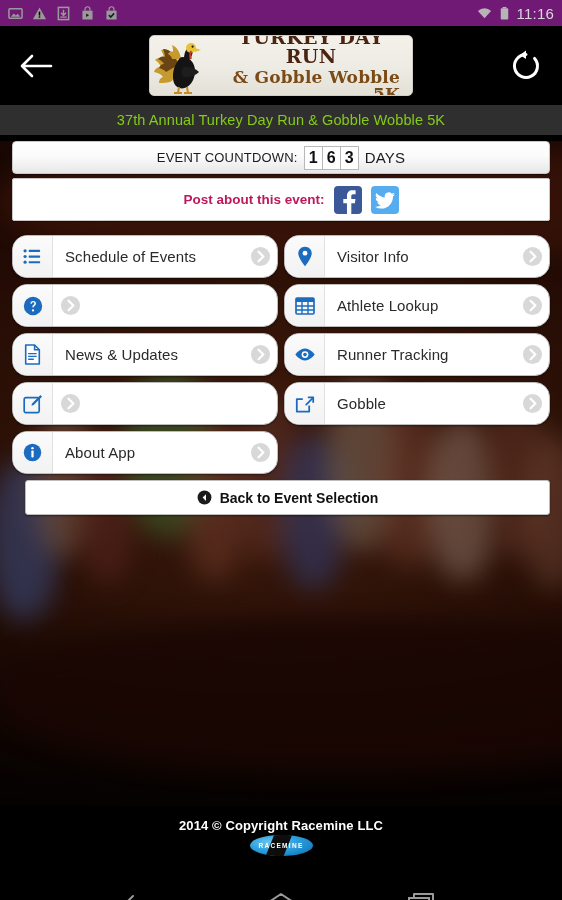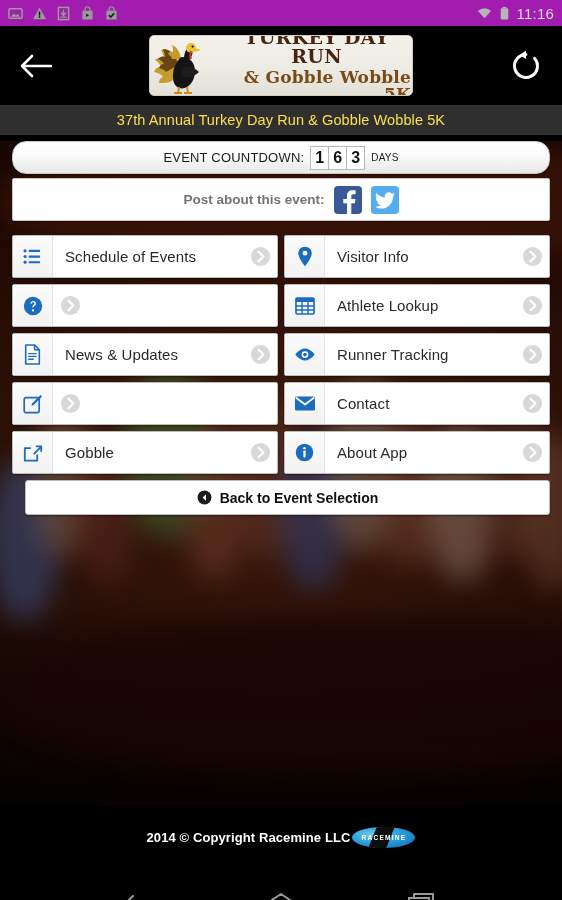--- a/index.html
+++ b/index.html
@@ -13,21 +13,21 @@
     position: relative;
     width: 562px; height: 900px;
     background: #000;
     overflow: hidden;
   }
 
   
   .statusbar {
     position: relative;
     height: 26px;
-    background: #a21caf;
+    background: #701a75;
     display: flex; align-items: center;
     padding: 0 8px;
   }
   .sb-left { display: flex; align-items: center; gap: 9px; }
   .sb-right { margin-left: auto; display: flex; align-items: center; gap: 5px; }
   .sb-icon { width: 15px; height: 15px; display: block; }
   .sb-time {
     color: #d8d8d8; font-size: 15px; letter-spacing: .2px;
     font-family: "Liberation Sans", sans-serif;
   }
@@ -49,37 +49,37 @@
   .logo-banner {
     width: 264px; height: 61px;
     background: linear-gradient(180deg,#f4f1ea 0%,#ecebe4 55%,#e3e0d6 100%);
     border-radius: 5px;
     border: 1px solid #cfccc2;
     display: flex; align-items: center;
     overflow: hidden;
     box-shadow: 0 1px 2px rgba(0,0,0,.5);
   }
   .logo-turkey { width: 62px; height: 58px; flex: 0 0 62px; margin-left: 4px; }
-  .logo-text { flex: 1; padding-right: 1px; line-height: 1; }
+  .logo-text { flex: 1; padding-right: 12px; line-height: 1; }
   .logo-l1 {
     font-family: "DejaVu Serif", serif;
     font-weight: bold; font-size: 19px; color: #4a2410;
     letter-spacing: .3px; text-align: center; padding-left: 6px;
   }
   .logo-l2 {
     font-family: "DejaVu Serif", serif;
     font-weight: bold; font-size: 17px; color: #7a4b16;
     letter-spacing: .2px; text-align: right; margin-top: 3px;
   }
 
   
   .titlebar {
     height: 30px; background: #2f2f2f;
     display: flex; align-items: center; justify-content: center;
-    color: #fde047; font-size: 14.5px; letter-spacing: .1px;
+    color: #84cc16; font-size: 14.5px; letter-spacing: .1px;
   }
 
   
   .content {
     position: relative;
     height: 665px;
     background:
       linear-gradient(180deg, rgba(20,4,2,.15) 0%, rgba(10,2,1,.55) 70%, rgba(0,0,0,.9) 100%),
       radial-gradient(ellipse 120% 70% at 50% 58%, #6b2f16 0%, #4a1e0c 38%, #2a0e05 68%, #120503 100%),
       #1a0703;
@@ -92,67 +92,67 @@
   .photo-blur i {
     position: absolute; display: block; border-radius: 45%;
     filter: blur(13px); opacity: .55;
   }
   .panel-wrap { position: relative; padding: 0 12px; }
 
   
   .countdown {
     margin-top: 6px; height: 33px;
     background: linear-gradient(180deg,#ffffff 0%,#fbfbfb 45%,#e7e7e7 100%);
-    border: 1px solid #c8c8c8; border-radius: 14px;
+    border: 1px solid #c8c8c8; border-radius: 4px;
     display: flex; align-items: center; justify-content: center;
     box-shadow: 0 1px 1px rgba(0,0,0,.35);
   }
   .cd-label { font-size: 13px; color: #1b1b1b; letter-spacing: .2px; }
   .cd-digits { display: flex; margin: 0 6px; }
   .cd-digit {
     width: 19px; height: 24px;
     background: #fff; border: 1px solid #b8b8b8;
     margin-left: -1px;
     display: flex; align-items: center; justify-content: center;
     font-size: 16px; font-weight: bold; color: #111;
   }
   .cd-digit:first-child { margin-left: 0; }
-  .cd-days { font-size: 10px; color: #1b1b1b; letter-spacing: .2px; }
+  .cd-days { font-size: 15px; color: #1b1b1b; letter-spacing: .2px; }
 
   
   .sharebar {
     margin-top: 4px; height: 43px;
     background: #ffffff;
     border: 1px solid #c8c8c8; border-radius: 2px;
     display: flex; align-items: center; justify-content: center;
     gap: 9px;
     box-shadow: 0 1px 1px rgba(0,0,0,.35);
   }
-  .share-label { font-size: 13.5px; font-weight: bold; color: #737373; margin-left: 20px; }
+  .share-label { font-size: 13.5px; font-weight: bold; color: #be185d; margin-left: 20px; }
   .share-icon {
     width: 28px; height: 28px; border-radius: 4px;
     display: flex; align-items: center; justify-content: center;
     cursor: pointer;
   }
   .fb { background: #3b5998; }
   .tw { background: #55acee; }
 
   
   .menu-grid {
     margin-top: 14px;
     display: grid;
     grid-template-columns: 1fr 1fr;
     column-gap: 6px;
     row-gap: 6px;
   }
   .menu-item {
     height: 43px;
     background: #ffffff;
     border: 1px solid #bdbdbd;
-    border-radius: 2px;
+    border-radius: 15px;
     display: flex; align-items: center;
     cursor: pointer;
     box-shadow: 0 1px 2px rgba(0,0,0,.45);
     overflow: hidden;
   }
   .mi-iconcell {
     width: 40px; height: 100%;
     background: linear-gradient(180deg,#fbfbfb,#f2f2f2);
     border-right: 1px solid #e2e2e2;
     display: flex; align-items: center; justify-content: center;
@@ -174,21 +174,21 @@
     cursor: pointer;
     box-shadow: 0 1px 2px rgba(0,0,0,.45);
     margin-left: 13px;
   }
   .back-label { font-size: 14px; font-weight: bold; color: #111; }
 
   
   .footer {
     position: relative;
     height: 62px; background: #000;
-    display: flex; align-items: center; justify-content: center;
+    display: flex; flex-direction: column; align-items: center; justify-content: center;
     gap: 2px;
   }
   .footer-text { color: #fff; font-size: 13px; font-weight: bold; letter-spacing: .1px; }
   .racemine-logo {
     width: 63px; height: 21px; border-radius: 50%;
     background: radial-gradient(ellipse at 35% 35%, #6fc8ef 0%, #2b9ede 45%, #0a6aa8 100%);
     position: relative; overflow: hidden;
     display: flex; align-items: center; justify-content: center;
   }
   .racemine-logo::before {
@@ -472,35 +472,20 @@
           </span>
           <span class="mi-chev">
             <svg width="21" height="21" viewBox="0 0 22 22">
               <circle cx="11" cy="11" r="10" fill="#d8d8d8"></circle>
               <path d="M9 6l5 5-5 5" fill="none" stroke="#fff" stroke-width="2.4" stroke-linecap="round" stroke-linejoin="round"></path>
             </svg>
           </span>
         </div>
 
 
-        <div class="menu-item">
-          <span class="mi-iconcell">
-            <svg width="22" height="17" viewBox="0 0 22 17">
-              <rect x="1" y="1.4" width="20" height="14.2" rx="1.4" fill="#1b6bbf"></rect>
-              <path d="M1.8 2.6L11 9.6l9.2-7" fill="none" stroke="#fff" stroke-width="1.9" stroke-linejoin="round"></path>
-            </svg>
-          </span>
-          <span class="mi-label">Contact</span>
-          <span class="mi-chev">
-            <svg width="21" height="21" viewBox="0 0 22 22">
-              <circle cx="11" cy="11" r="10" fill="#d8d8d8"></circle>
-              <path d="M9 6l5 5-5 5" fill="none" stroke="#fff" stroke-width="2.4" stroke-linecap="round" stroke-linejoin="round"></path>
-            </svg>
-          </span>
-        </div>
 
         <div class="menu-item">
           <span class="mi-iconcell">
             <svg width="20" height="20" viewBox="0 0 20 20">
               <path d="M13.6 3.4h4.6v4.6" fill="none" stroke="#1b6bbf" stroke-width="1.8" stroke-linecap="round" stroke-linejoin="round"></path>
               <path d="M18.2 3.6l-7 7" fill="none" stroke="#1b6bbf" stroke-width="1.8" stroke-linecap="round"></path>
               <path d="M14.2 11.6v6H1.8V5.2h6" fill="none" stroke="#1b6bbf" stroke-width="1.8" stroke-linejoin="round"></path>
             </svg>
           </span>
           <span class="mi-label">Gobble</span>

